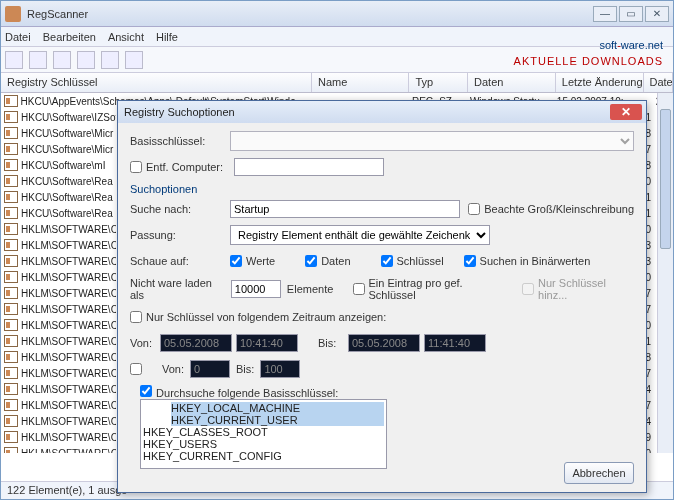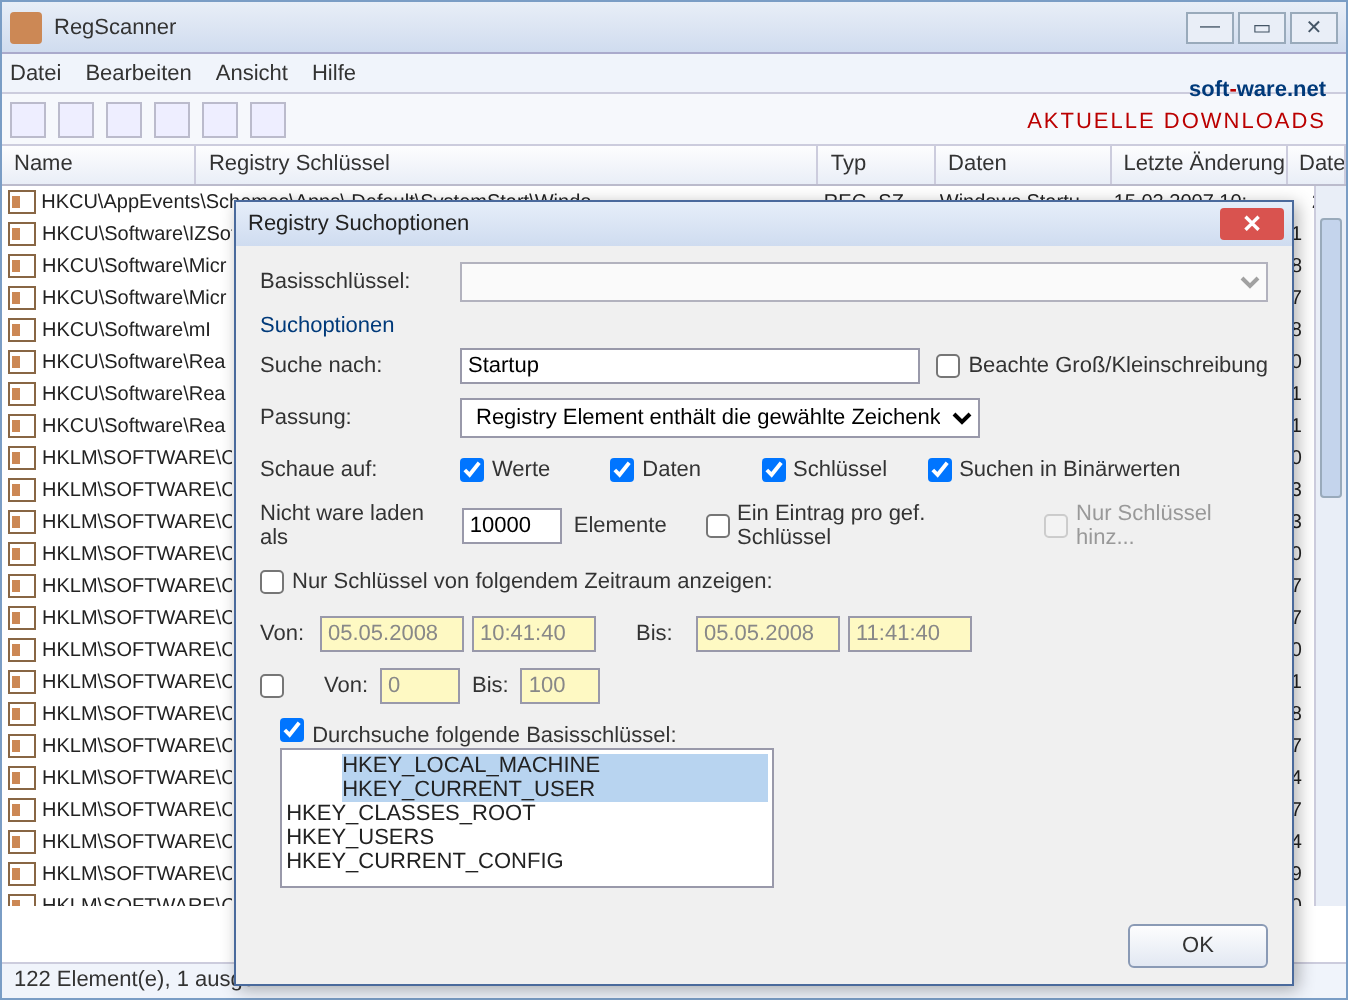--- a/index.html
+++ b/index.html
@@ -13,21 +13,21 @@
 .titlebar-btns { display: flex; gap: 2px; }
 .titlebar-btn { width: 24px; height: 16px; background: #e9eef7; border: 1px solid #9ab; display: flex; align-items: center; justify-content: center; font-size: 10px; color: #456; cursor: pointer; }
 
 .menubar { height: 20px; background: #f0f4fb; display: flex; align-items: center; padding: 0 4px; gap: 12px; border-bottom: 1px solid #ccd; }
 .menubar span { color: #333; cursor: pointer; }
 
 .toolbar { height: 26px; background: #f6f8fc; display: flex; align-items: center; padding: 0 4px; gap: 6px; border-bottom: 1px solid #ccd; }
 .tb-btn { width: 18px; height: 18px; border: 1px solid #bbc; background: #eef; cursor: pointer; }
 
 .logo-area { position: absolute; right: 10px; top: 26px; text-align: right; z-index: 1; }
-.logo-text { font-size: 24px; font-weight: bold; }
+.logo-text { font-size: 24px; font-weight: normal; }
 .logo-soft { color: #003a7a; }
 .logo-ware { color: #b00; }
 .logo-net { color: #003a7a; }
 .logo-sub { color: #b00; font-size: 11px; letter-spacing: 1px; }
 
 .list-header { height: 20px; background: linear-gradient(#fdfdfe, #e9eef7); border-bottom: 1px solid #bbc; display: flex; position: relative; }
 .list-header .col { border-right: 1px solid #ccd; padding: 3px 6px; color: #333; overflow: hidden; white-space: nowrap; }
 .list-body { overflow: hidden; position: relative; }
 .row { height: 16px; display: flex; align-items: center; white-space: nowrap; }
 .row .ricon { width: 14px; height: 12px; margin: 0 3px; display: inline-block; border: 1px solid #886644; background: #fff; position: relative; }
@@ -46,21 +46,21 @@
 
 
 .dialog { position: absolute; left: 117px; top: 100px; width: 530px; height: 393px; background: #f0f0f0; border: 1px solid #4a6a9c; box-shadow: 2px 2px 8px rgba(0,0,0,0.3); z-index: 10; }
 .dlg-title { height: 22px; background: linear-gradient(#e6eef9, #cfdcf0); display: flex; align-items: center; padding: 0 4px; }
 .dlg-title-text { flex: 1; color: #222; font-size: 11px; padding-left: 2px; }
 .dlg-close { width: 32px; height: 16px; background: #d9534f; color: #fff; display: flex; align-items: center; justify-content: center; font-size: 12px; font-weight: bold; cursor: pointer; border-radius: 2px; }
 .dlg-body { padding: 8px 12px; color: #333; }
 .dlg-row { display: flex; align-items: center; margin-bottom: 6px; min-height: 20px; }
 .dlg-label { width: 100px; }
 .dlg-input { border: 1px solid #99a; background: #fff; height: 18px; padding: 1px 3px; font-size: 11px; }
-.dlg-input:disabled { background: #fef9c3; color: #888; }
+.dlg-input:disabled { background: #0f172a; color: #888; }
 .dlg-check { margin-right: 4px; width: 12px; height: 12px; }
 .section-label { color: #003a7a; margin: 4px 0; }
 .dlg-select { border: 1px solid #99a; background: #fff; height: 20px; padding: 1px 3px; font-size: 11px; }
 .dlg-listbox { border: 1px solid #99a; background: #fff; height: 70px; overflow: hidden; padding: 2px; font-size: 10px; color: #888; }
 .dlg-listbox.enabled { color: #222; }
 .dlg-listbox .sel { background: #b8d4f0; margin-left: 28px; }
 .dlg-buttons { position: absolute; bottom: 8px; right: 12px; display: flex; gap: 8px; }
 .dlg-btn { width: 70px; height: 22px; background: linear-gradient(#fdfdfe, #e2e8f2); border: 1px solid #8a9ab5; border-radius: 3px; cursor: pointer; display: flex; align-items: center; justify-content: center; }
 </style>
 </head>
@@ -92,22 +92,22 @@
   </div>
 
   <div class="logo-area">
     <div class="logo-text">
       <span class="logo-soft">soft</span><span class="logo-ware">-</span><span class="logo-soft">ware</span><span class="logo-net">.net</span>
     </div>
     <div class="logo-sub">AKTUELLE DOWNLOADS</div>
   </div>
 
   <div class="list-header">
+    <div class="col col-key">Registry Schlüssel</div>
     <div class="col col-name">Name</div>
-    <div class="col col-key">Registry Schlüssel</div>
     <div class="col col-type">Typ</div>
     <div class="col col-data">Daten</div>
     <div class="col col-date">Letzte Änderung</div>
     <div class="col col-len">Datenl</div>
   </div>
 
   <div class="list-body" style="height:360px;">
     <div class="row">
       <span class="ricon"></span>
       <span class="rtext col-key" style="width:305px">HKCU\AppEvents\Schemes\Apps\.Default\SystemStart\Windo...</span>
@@ -283,20 +283,25 @@
 
 <div class="dialog">
   <div class="dlg-title">
     <span class="dlg-title-text">Registry Suchoptionen</span>
     <div class="dlg-close">✕</div>
   </div>
   <div class="dlg-body">
     <div class="dlg-row">
       <span class="dlg-label">Basisschlüssel:</span>
       <select class="dlg-select" style="flex:1" disabled=""></select>
+    </div>
+    <div class="dlg-row">
+      <input type="checkbox" class="dlg-check" style="">
+      <span style="width:88px">Entf. Computer:</span>
+      <input class="dlg-input" style="width: 150px;">
     </div>
     <div class="section-label">Suchoptionen</div>
     <div class="dlg-row">
       <span class="dlg-label">Suche nach:</span>
       <input class="dlg-input" style="width: 230px;" value="Startup">
       <span style="flex:1"></span>
       <input type="checkbox" class="dlg-check" style="">
       <span>Beachte Groß/Kleinschreibung</span>
     </div>
     <div class="dlg-row">
@@ -357,16 +362,16 @@
         <div class="dlg-listbox enabled" id="hives-list">
             <div class="sel">HKEY_LOCAL_MACHINE</div>
             <div class="sel">HKEY_CURRENT_USER</div>
             <div>HKEY_CLASSES_ROOT</div>
             <div>HKEY_USERS</div>
             <div>HKEY_CURRENT_CONFIG</div>
           </div>
       </div>
     </div>
     <div class="dlg-buttons">
-      <div class="dlg-btn">OK</div>
+      <div class="dlg-btn">Abbrechen</div>
     </div>
   </div>
 </div>
 
 </body></html>

